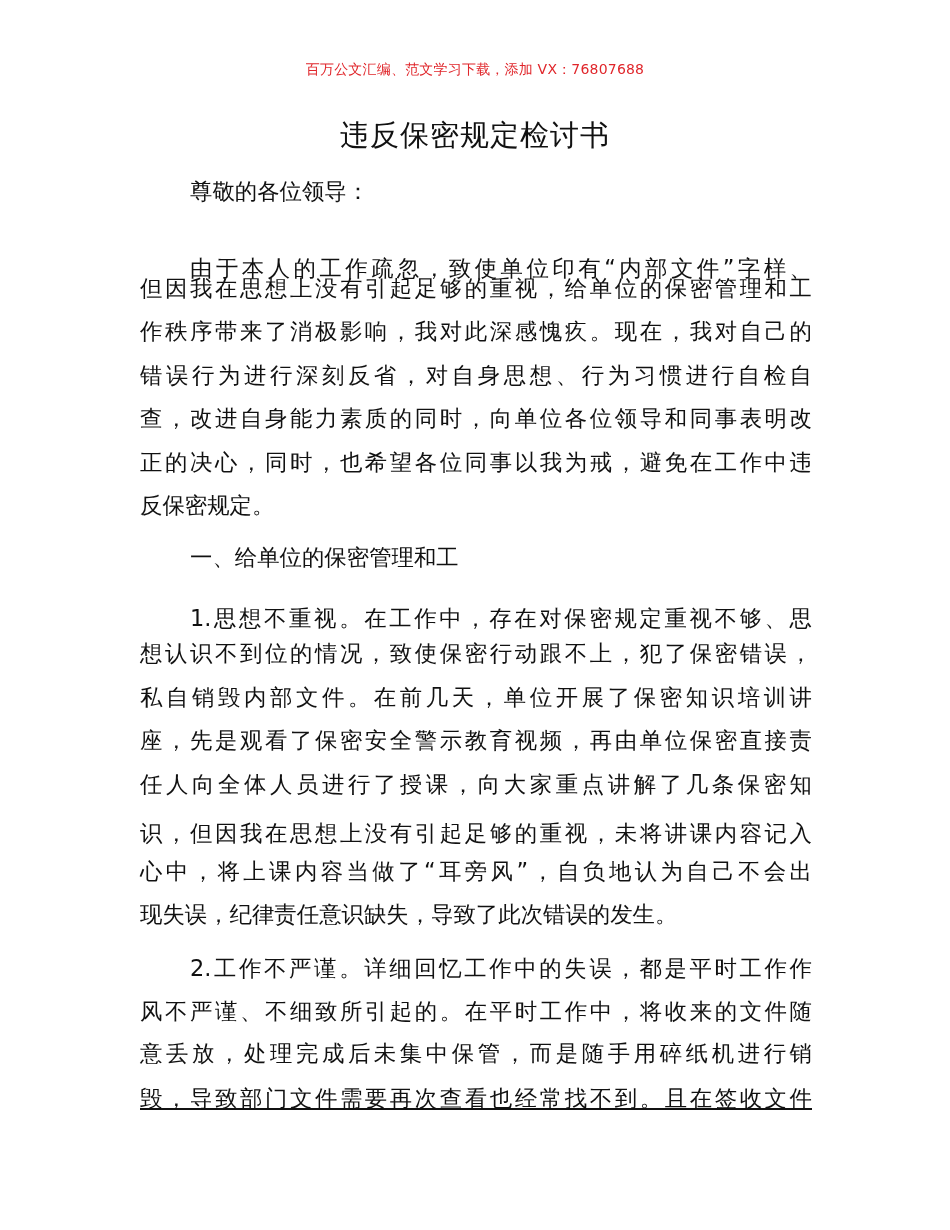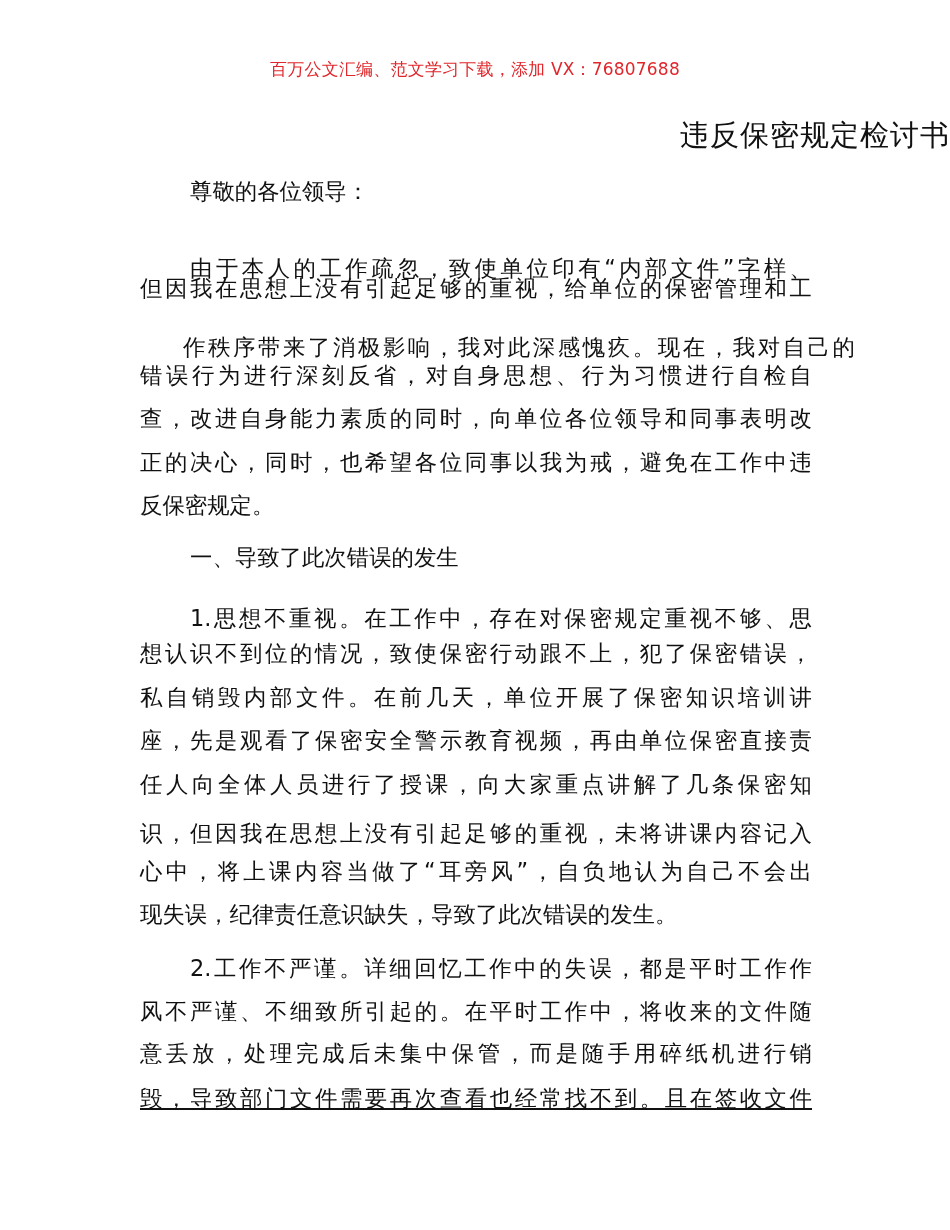--- a/index.html
+++ b/index.html
@@ -14,21 +14,21 @@
       overflow: hidden;
       font-family: "DejaVu Sans", "Liberation Sans", sans-serif;
       color: #111111;
     }
     .watermark {
       position: absolute;
       top: 56px;
       left: 0;
       width: 950px;
       text-align: center;
-      font-size: 17px;
+      font-size: 14px;
       line-height: 26px;
       color: #e0262b;
       letter-spacing: 0.2px;
     }
     .doc-title {
       position: absolute;
       top: 113px;
       left: 0;
       width: 950px;
       text-align: center;
@@ -57,37 +57,37 @@
       text-align-last: justify;
     }
     .line.indent { left: 50px; }
     .line.indent.justify { width: 622px; }
   </style>
 </head>
 <body>
 
 <div class="watermark">百万公文汇编、范文学习下载，添加 VX：76807688</div>
 
-<h1 class="doc-title" style="margin:0;font-weight:normal;text-align:right;">违反保密规定检讨书</h1>
+<h1 class="doc-title" style="margin:0;font-weight:normal;">违反保密规定检讨书</h1>
 
 <div class="body-text" style="top:0;">
 
   <div class="line indent" style="top:173px;">尊敬的各位领导：</div>
 
   <div>
     <div class="line indent justify" style="top:222px;margin-top:28px;">由于本人的工作疏忽，致使单位印有“内部文件”字样、</div>
     <div class="line justify" style="top:270px;">但因我在思想上没有引起足够的重视，给单位的保密管理和工</div>
-    <div class="line justify" style="top:329px;margin-left:43px;">作秩序带来了消极影响，我对此深感愧疚。现在，我对自己的</div>
+    <div class="line justify" style="top:313px;">作秩序带来了消极影响，我对此深感愧疚。现在，我对自己的</div>
     <div class="line justify" style="top:357px;">错误行为进行深刻反省，对自身思想、行为习惯进行自检自</div>
     <div class="line justify" style="top:400px;">查，改进自身能力素质的同时，向单位各位领导和同事表明改</div>
     <div class="line justify" style="top:444px;">正的决心，同时，也希望各位同事以我为戒，避免在工作中违</div>
     <div class="line" style="top:487px;">反保密规定。</div>
   </div>
 
-  <div class="line indent" style="top:539px;">一、导致了此次错误的发生</div>
+  <div class="line indent" style="top:539px;">一、给单位的保密管理和工</div>
 
   <div>
     <div class="line indent justify" style="top:592px;margin-top:8px;">1.思想不重视。在工作中，存在对保密规定重视不够、思</div>
     <div class="line justify" style="top:635px;">想认识不到位的情况，致使保密行动跟不上，犯了保密错误，</div>
     <div class="line justify" style="top:679px;">私自销毁内部文件。在前几天，单位开展了保密知识培训讲</div>
     <div class="line justify" style="top:722px;">座，先是观看了保密安全警示教育视频，再由单位保密直接责</div>
     <div class="line justify" style="top:766px;">任人向全体人员进行了授课，向大家重点讲解了几条保密知</div>
     <div class="line justify" style="top:809px;margin-top:6px;">识，但因我在思想上没有引起足够的重视，未将讲课内容记入</div>
     <div class="line justify" style="top:853px;">心中，将上课内容当做了“耳旁风”，自负地认为自己不会出</div>
     <div class="line" style="top:896px;">现失误，纪律责任意识缺失，导致了此次错误的发生。</div>

